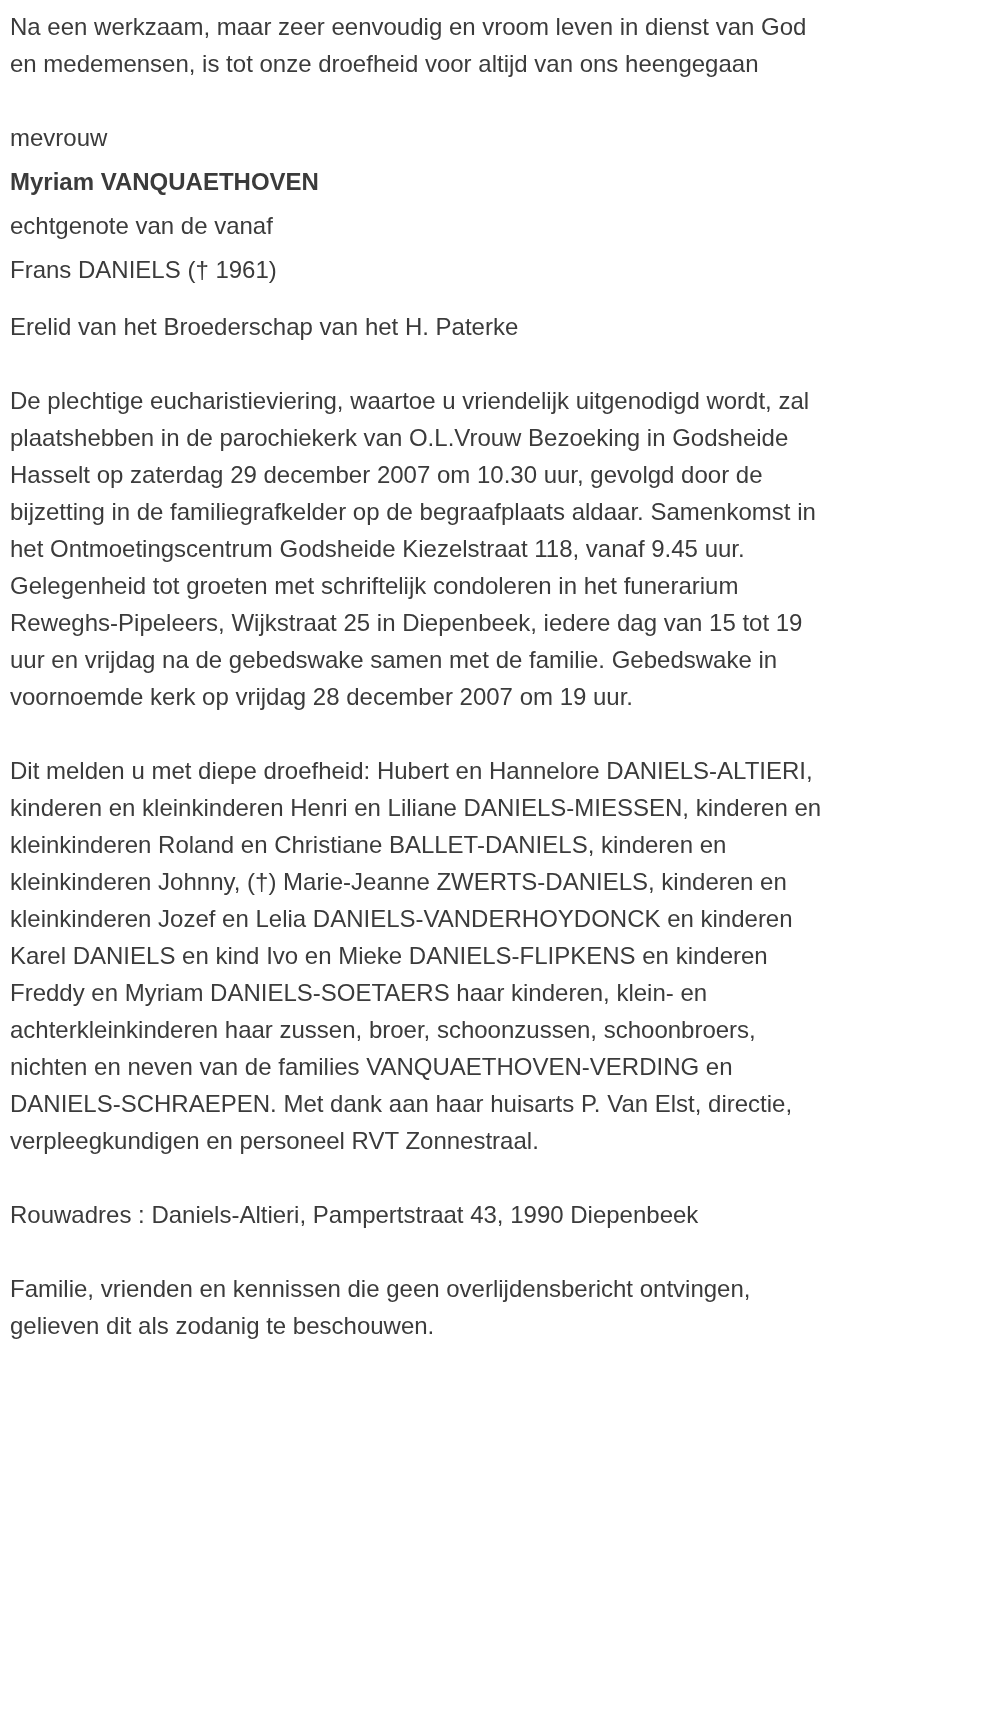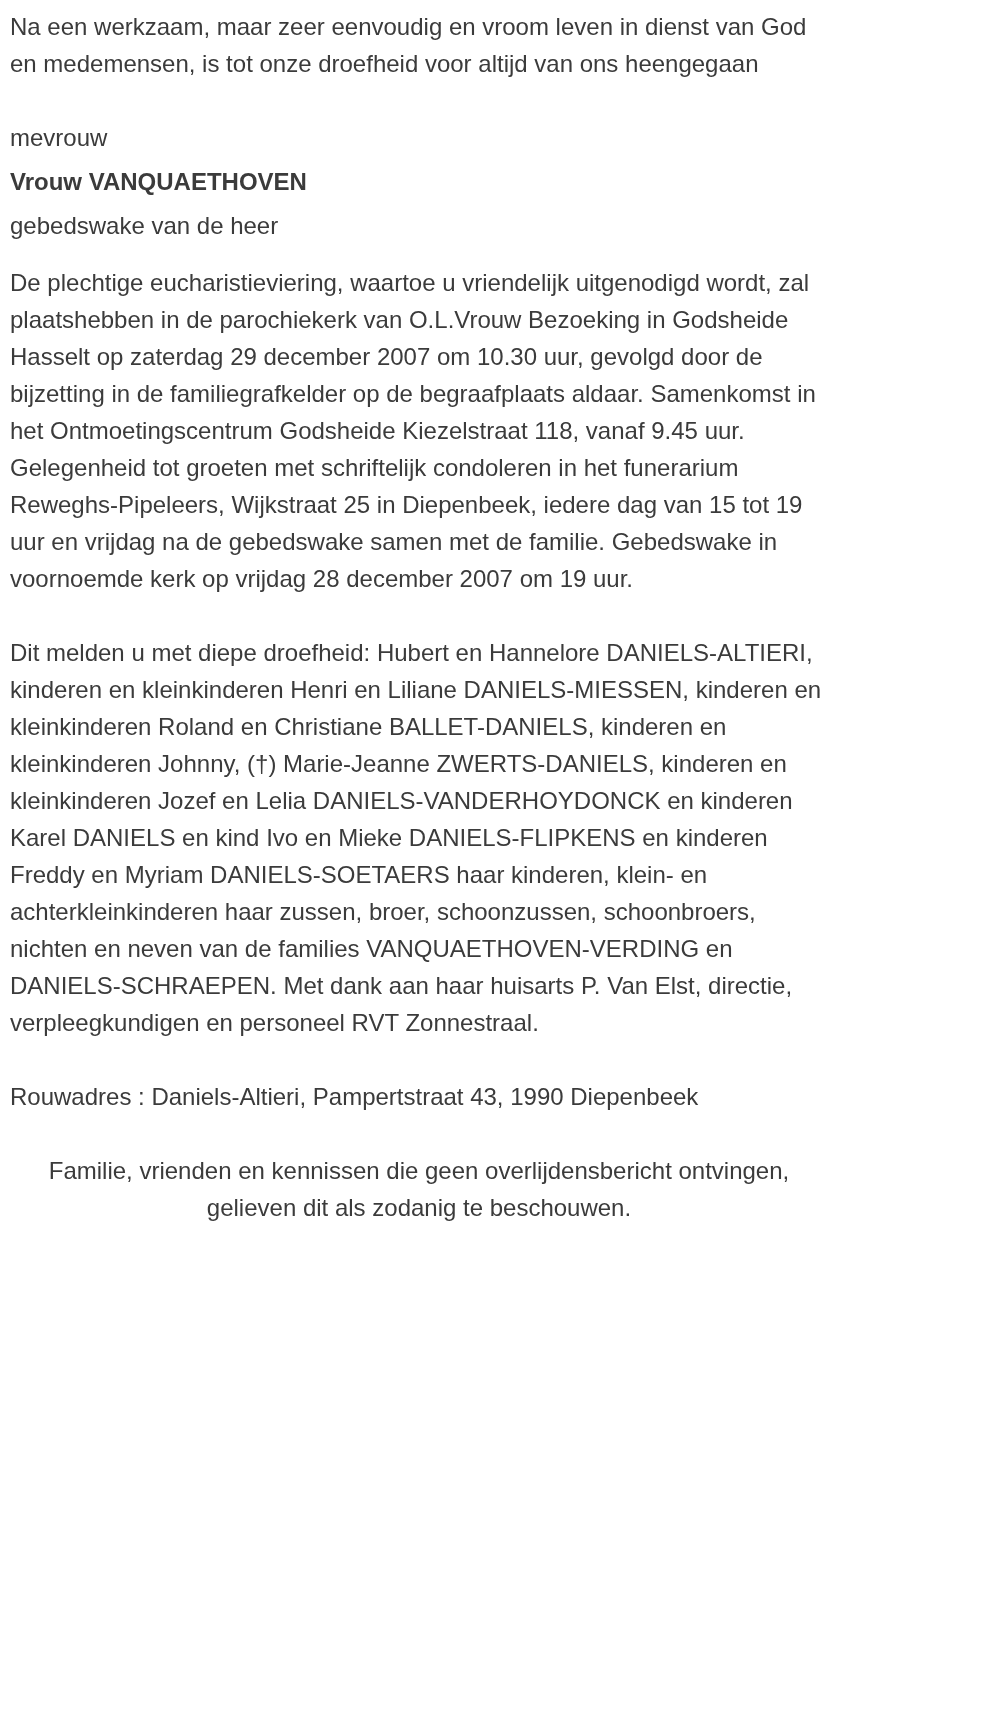--- a/index.html
+++ b/index.html
@@ -33,36 +33,37 @@
       margin: 0 0 7px 0;
       font-size: 24px;
       line-height: 37px;
       font-weight: 400;
     }
     .name-block p.bold {
       font-weight: 700;
     }
     .para:last-child {
       margin-bottom: 16px;
-      text-align: center;
     }
   </style>
 </head>
 <body>
 
 <div class="page">
 
   <p class="para">Na een werkzaam, maar zeer eenvoudig en vroom leven in dienst van God en medemensen, is tot onze droefheid voor altijd van ons heengegaan</p>
 
   <div class="name-block">
     <p>mevrouw</p>
-    <p class="bold">Vrouw VANQUAETHOVEN</p>
-    <p>gebedswake van de heer</p>
+    <p class="bold">Myriam VANQUAETHOVEN</p>
+    <p>echtgenote van de vanaf</p>
+    <p>Frans DANIELS († 1961)</p>
   </div>
 
+  <p class="para">Erelid van het Broederschap van het H. Paterke</p>
 
 
   <p class="para">De plechtige eucharistieviering, waartoe u vriendelijk uitgenodigd wordt, zal plaatshebben in de parochiekerk van O.L.Vrouw Bezoeking in Godsheide Hasselt op zaterdag 29 december 2007 om 10.30 uur, gevolgd door de bijzetting in de familiegrafkelder op de begraafplaats aldaar. Samenkomst in het Ontmoetingscentrum Godsheide Kiezelstraat 118, vanaf 9.45 uur. Gelegenheid tot groeten met schriftelijk condoleren in het funerarium Reweghs-Pipeleers, Wijkstraat 25 in Diepenbeek, iedere dag van 15 tot 19 uur en vrijdag na de gebedswake samen met de familie. Gebedswake in voornoemde kerk op vrijdag 28 december 2007 om 19 uur.</p>
 
   <p class="para">Dit melden u met diepe droefheid: Hubert en Hannelore DANIELS-ALTIERI, kinderen en kleinkinderen Henri en Liliane DANIELS-MIESSEN, kinderen en kleinkinderen Roland en Christiane BALLET-DANIELS, kinderen en kleinkinderen Johnny, (†) Marie-Jeanne ZWERTS-DANIELS, kinderen en kleinkinderen Jozef en Lelia DANIELS-VANDERHOYDONCK en kinderen Karel DANIELS en kind Ivo en Mieke DANIELS-FLIPKENS en kinderen Freddy en Myriam DANIELS-SOETAERS haar kinderen, klein- en achterkleinkinderen haar zussen, broer, schoonzussen, schoonbroers, nichten en neven van de families VANQUAETHOVEN-VERDING en DANIELS-SCHRAEPEN. Met dank aan haar huisarts P. Van Elst, directie, verpleegkundigen en personeel RVT Zonnestraal.</p>
 
   <p class="para">Rouwadres : Daniels-Altieri, Pampertstraat 43, 1990 Diepenbeek</p>
 
   <p class="para">Familie, vrienden en kennissen die geen overlijdensbericht ontvingen, gelieven dit als zodanig te beschouwen.</p>
 

